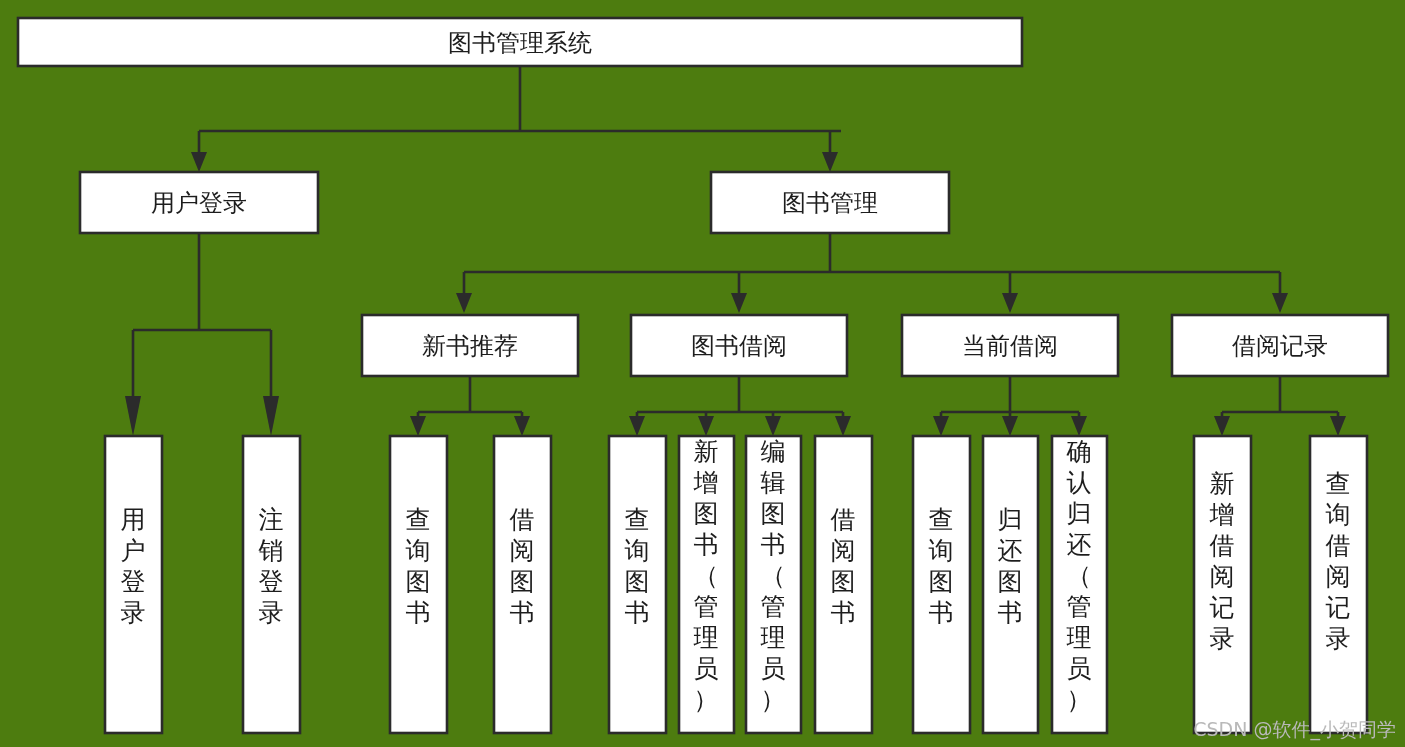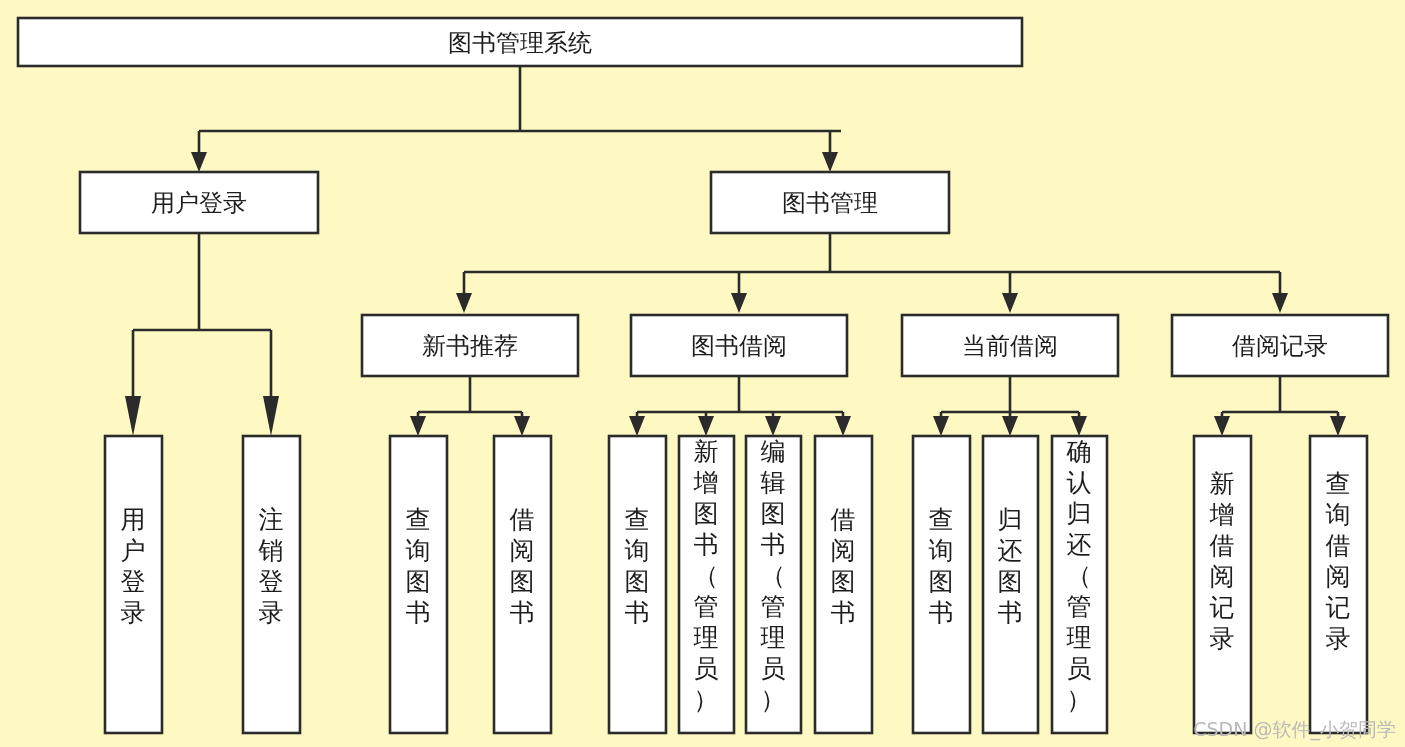--- a/index.html
+++ b/index.html
@@ -8,21 +8,21 @@
     padding: 0;
     background: #ffffff;
   }
   body {
     font-family: "DejaVu Sans", "Liberation Sans", sans-serif;
   }
   #diagram-root {
     position: relative;
     width: 1405px;
     height: 747px;
-    background: #fef9c3;
+    background: #4d7c0f;
     overflow: hidden;
   }
   svg.diagram-canvas {
     position: absolute;
     left: 0;
     top: 0;
     width: 1405px;
     height: 747px;
     display: block;
   }

